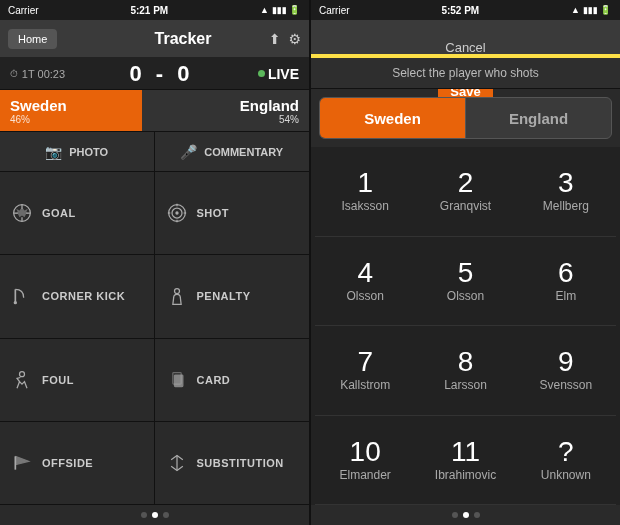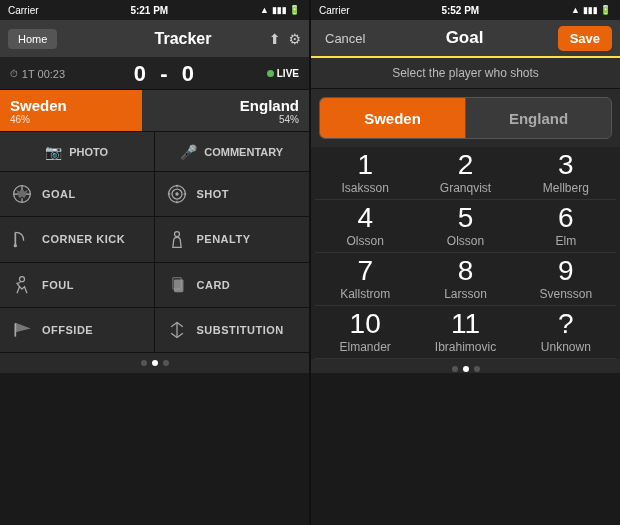--- a/index.html
+++ b/index.html
@@ -8,21 +8,21 @@
       height: 525px;
       background: #1a1a1a;
       display: flex;
       font-family: -apple-system, 'Helvetica Neue', Arial, sans-serif;
       overflow: hidden;
     }
 
     
     .phone {
       width: 310px;
-      height: 373px;
+      height: 525px;
       background: #2a2a2a;
       display: flex;
       flex-direction: column;
       overflow: hidden;
     }
 
     
     .status-bar {
       height: 20px;
       background: #1c1c1c;
@@ -99,21 +99,21 @@
       text-align: center;
       font-size: 22px;
       font-weight: 700;
       color: #fff;
       letter-spacing: 4px;
     }
     .live-badge {
       display: flex;
       align-items: center;
       gap: 3px;
-      font-size: 10px;
+      font-size: 14px;
       color: #fff;
       font-weight: 600;
     }
     .live-dot {
       width: 7px;
       height: 7px;
       background: #5cb85c;
       border-radius: 50%;
     }
 
@@ -206,23 +206,24 @@
       background: #555;
     }
     .dot.active { background: #fff; }
 
     
     .right-nav-bar {
       height: 38px;
       background: #3a3a3a;
       display: flex;
       align-items: center;
-      padding: 4px 8px;
-      flex-shrink: 0;
-      border-bottom: 2px solid #fde047;
+      padding: 16px 8px;
+      flex-shrink: 0;
+      border-bottom: 4px solid #fde047;
+      flex-direction: column;
     }
     .cancel-btn {
       background: transparent;
       border: none;
       color: #ccc;
       font-size: 13px;
       cursor: pointer;
       padding: 4px 6px;
     }
     .goal-title {

